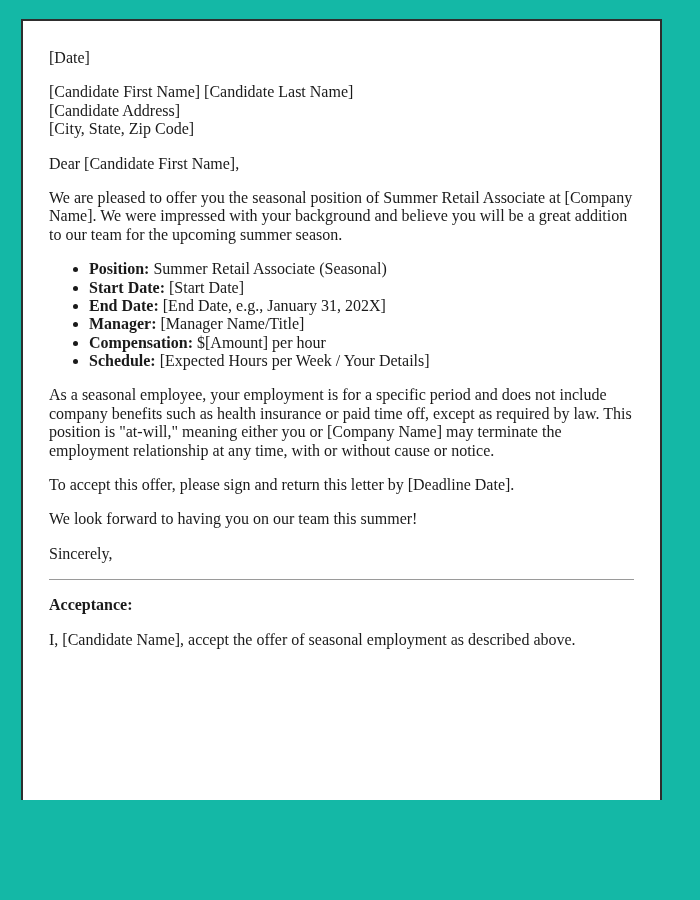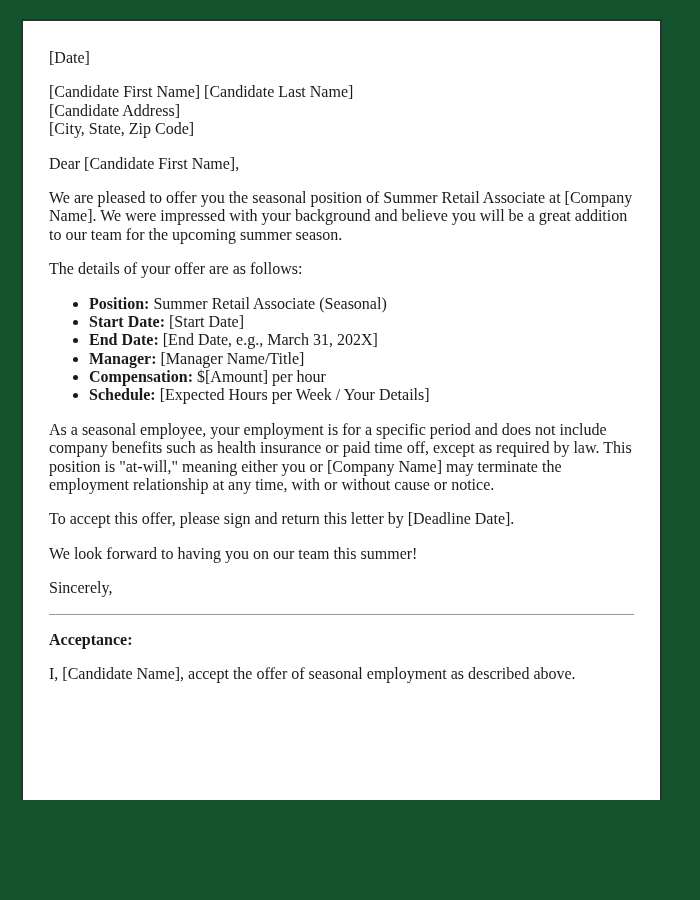--- a/index.html
+++ b/index.html
@@ -4,21 +4,21 @@
 <style>
   html, body {
     margin: 0;
     padding: 0;
     background: #ffffff;
   }
   .canvas {
     position: relative;
     width: 700px;
     height: 900px;
-    background: #14532d;
+    background: #14b8a6;
     overflow: hidden;
     font-family: "Liberation Serif", "DejaVu Serif", serif;
     color: #1a1a1a;
   }
   .page {
     position: absolute;
     left: 21px;
     top: 19px;
     width: 641px;
     height: 781px;
@@ -61,26 +61,25 @@
     <p>[Date]</p>
 
     <p><span>[Candidate First Name] [Candidate Last Name]</span><br>
       <span>[Candidate Address]</span><br>
       <span>[City, State, Zip Code]</span></p>
 
     <p>Dear [Candidate First Name],</p>
 
     <p>We are pleased to offer you the seasonal position of Summer Retail Associate at [Company Name]. We were impressed with your background and believe you will be a great addition to our team for the upcoming summer season.</p>
 
-    <p>The details of your offer are as follows:</p>
 
     <ul>
       <li><strong>Position:</strong> <span>Summer Retail Associate (Seasonal)</span></li>
       <li><strong>Start Date:</strong> <span>[Start Date]</span></li>
-      <li><strong>End Date:</strong> <span>[End Date, e.g., March 31, 202X]</span></li>
+      <li><strong>End Date:</strong> <span>[End Date, e.g., January 31, 202X]</span></li>
       <li><strong>Manager:</strong> <span>[Manager Name/Title]</span></li>
       <li><strong>Compensation:</strong> <span>$[Amount] per hour</span></li>
       <li><strong>Schedule:</strong> <span>[Expected Hours per Week / Your Details]</span></li>
     </ul>
 
     <p>As a seasonal employee, your employment is for a specific period and does not include company benefits such as health insurance or paid time off, except as required by law. This position is "at-will," meaning either you or [Company Name] may terminate the employment relationship at any time, with or without cause or notice.</p>
 
 
     <p>To accept this offer, please sign and return this letter by [Deadline Date].</p>
 

